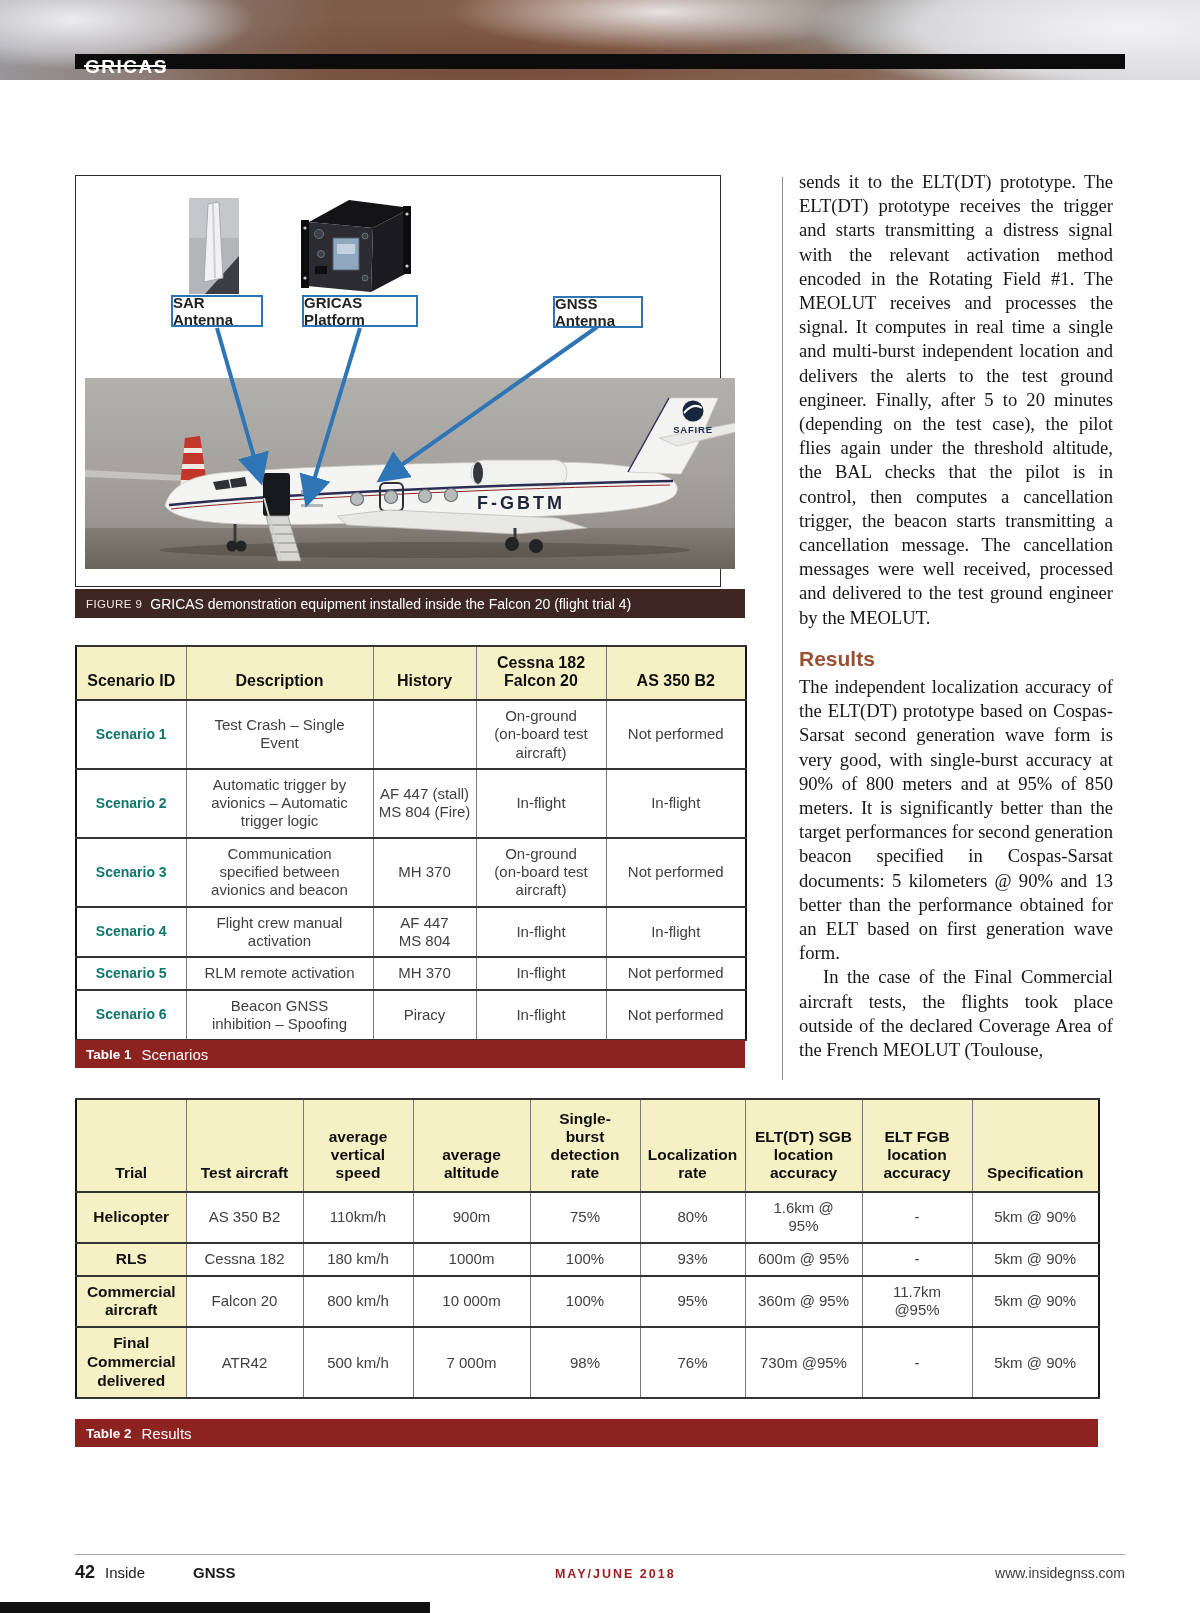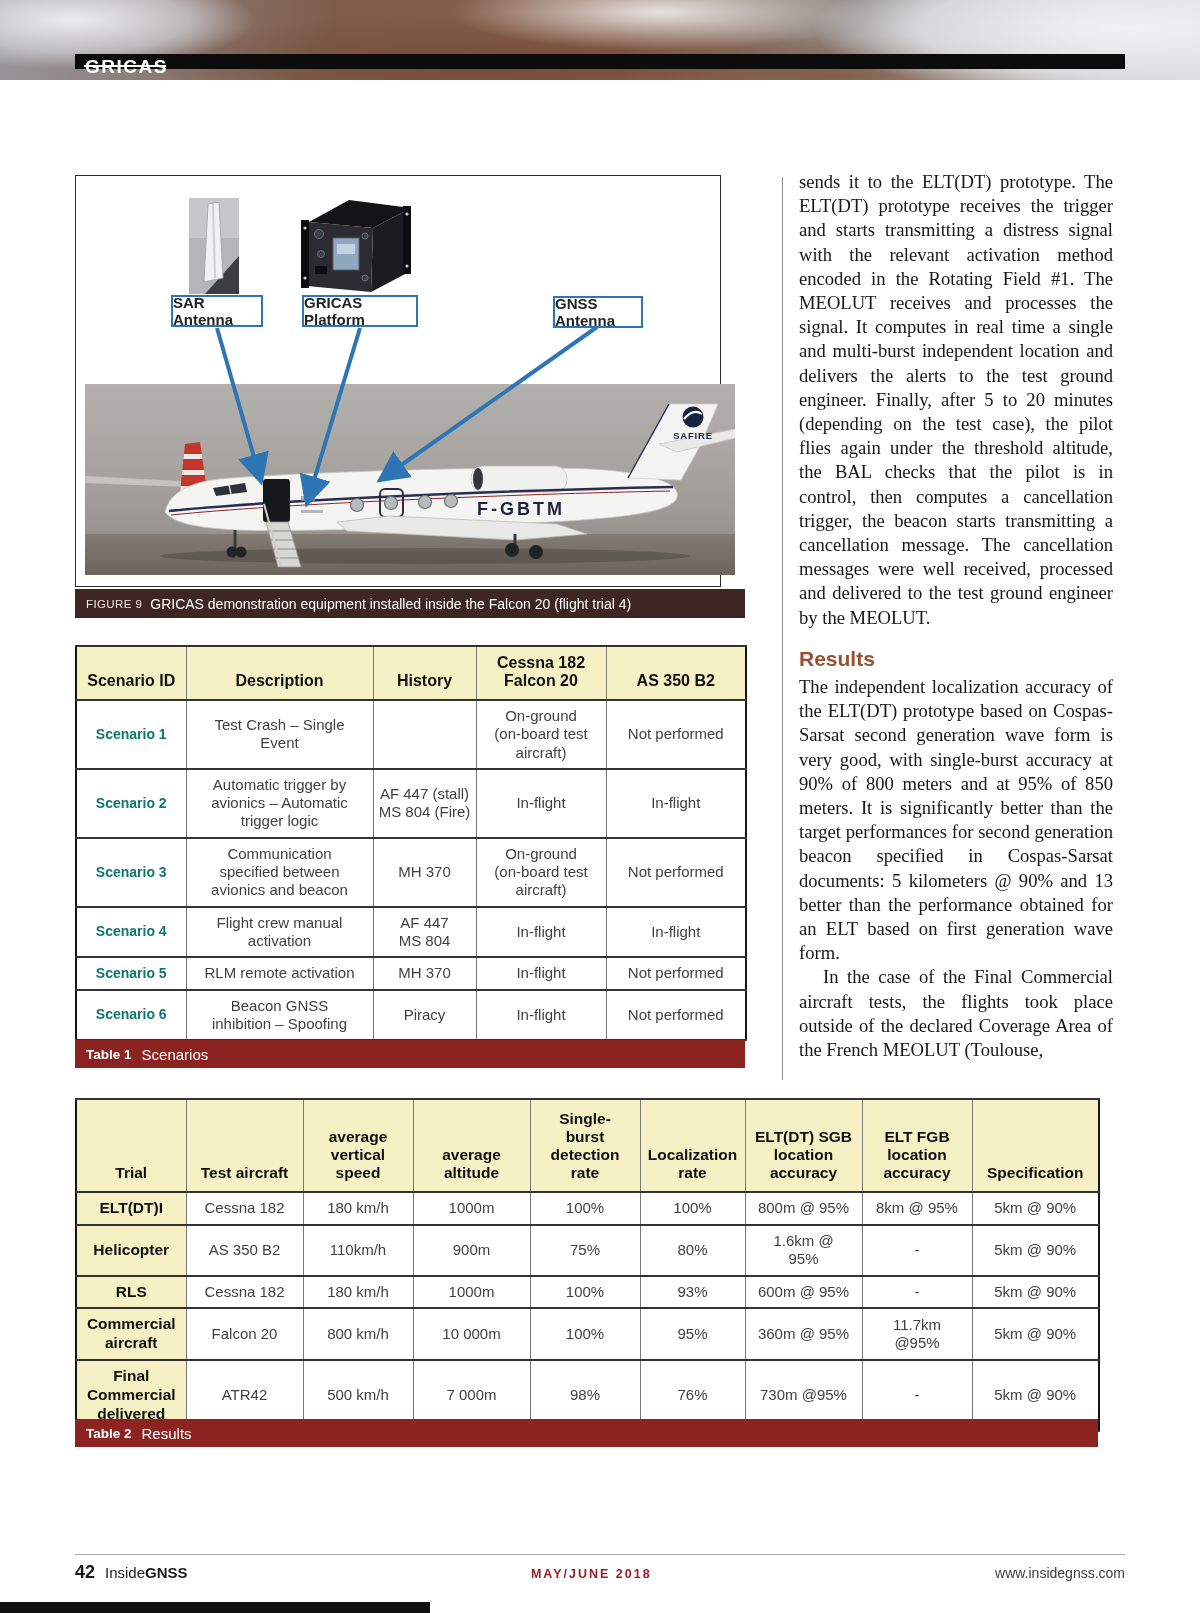--- a/index.html
+++ b/index.html
@@ -20,21 +20,21 @@
     font-weight:bold;font-size:19px;letter-spacing:1.5px;}
   .section-bar .u{position:absolute;left:9px;bottom:2px;width:82px;height:2px;background:#fff;}
 
   
   .figure-box{position:absolute;left:75px;top:175px;width:646px;height:412px;
     background:#fff;border:1.5px solid #2a2a2a;box-sizing:border-box;}
   .equip{position:absolute;}
   .callout{position:absolute;height:28px;border:2.5px solid #2e75b6;background:#fff;
     display:flex;align-items:center;justify-content:center;font-size:15px;font-weight:600;color:#222;box-sizing:content-box;}
   .arrows{position:absolute;left:0;top:0;width:670px;height:412px;pointer-events:none;}
-  .planewrap{position:absolute;left:9px;top:208px;width:650px;height:191px;border-radius:14px;}
+  .planewrap{position:absolute;left:9px;top:202px;width:650px;height:191px;border-radius:14px;}
 
   .fig-caption{position:absolute;left:75px;top:589px;width:670px;height:29px;background:#3e2723;
     display:flex;align-items:center;padding:0 11px;box-sizing:border-box;color:#fff;}
   .fig-caption .lab{font-weight:normal;font-size:11.5px;letter-spacing:.4px;margin-right:8px;color:#f3e9e7;}
   .fig-caption .txt{font-size:14px;}
 
   
   table{border-collapse:collapse;table-layout:fixed;background:#fff;}
   #table1{position:absolute;left:75px;top:645px;width:670px;}
   #table2{position:absolute;left:75px;top:1098px;width:1023px;}
@@ -64,21 +64,21 @@
   .article p.indent{text-indent:24px;}
   .results-h{font-family:"Liberation Sans",sans-serif;font-weight:bold;font-size:21px;
     color:#9a4f33;margin:17px 0 5px 0;line-height:1.1;}
 
   
   .foot-rule{position:absolute;left:75px;top:1554px;width:1050px;height:1px;background:#a9a9a9;}
   .footer{position:absolute;left:75px;top:1562px;width:1050px;display:flex;
     justify-content:space-between;align-items:baseline;}
   .f-left{font-size:15px;color:#1a1a1a;}
   .f-left .num{font-weight:bold;font-size:18px;margin-right:10px;}
-  .f-left .b{font-weight:bold;}
+  .f-left .b{font-weight:bold;margin-left:48px;}
   .f-center{font-size:12.5px;font-weight:bold;letter-spacing:2px;color:#9b1b1f;}
   .f-right{font-size:14px;color:#3c3c3c;}
   .bottom-bar{position:absolute;left:0;top:1602px;width:430px;height:11px;background:#101010;}
 </style>
 </head>
 <body>
 
 <div id="page">
 
   <div class="banner"></div>
@@ -359,31 +359,20 @@
 location
 accuracy</th>
         <th>ELT FGB
 location
 accuracy</th>
         <th>Specification</th>
       </tr>
     </thead>
     <tbody>
 
-        <tr>
-          <td>ELT(DT)I</td>
-          <td>Cessna 182</td>
-          <td>180 km/h</td>
-          <td>1000m</td>
-          <td>100%</td>
-          <td>100%</td>
-          <td>800m @ 95%</td>
-          <td>8km @ 95%</td>
-          <td>5km @ 90%</td>
-        </tr>
 
         <tr>
           <td>Helicopter</td>
           <td>AS 350 B2</td>
           <td>110km/h</td>
           <td>900m</td>
           <td>75%</td>
           <td>80%</td>
           <td>1.6km @
 95%</td>

